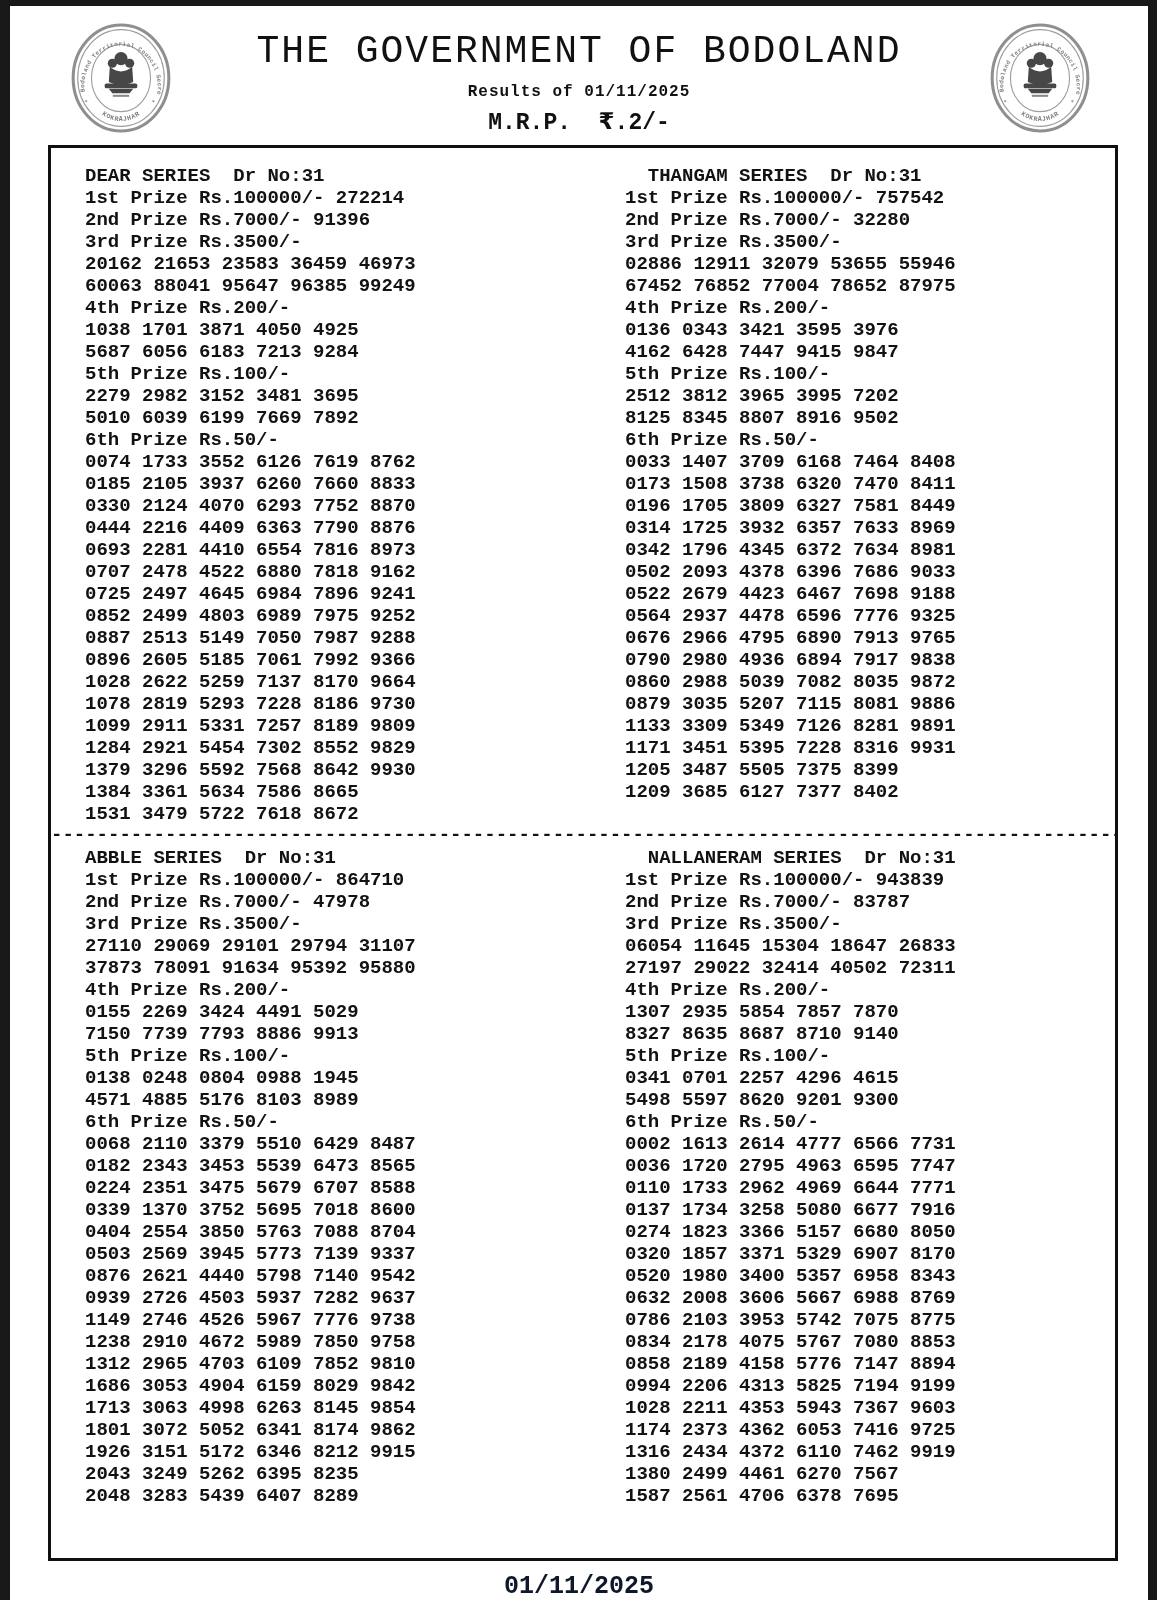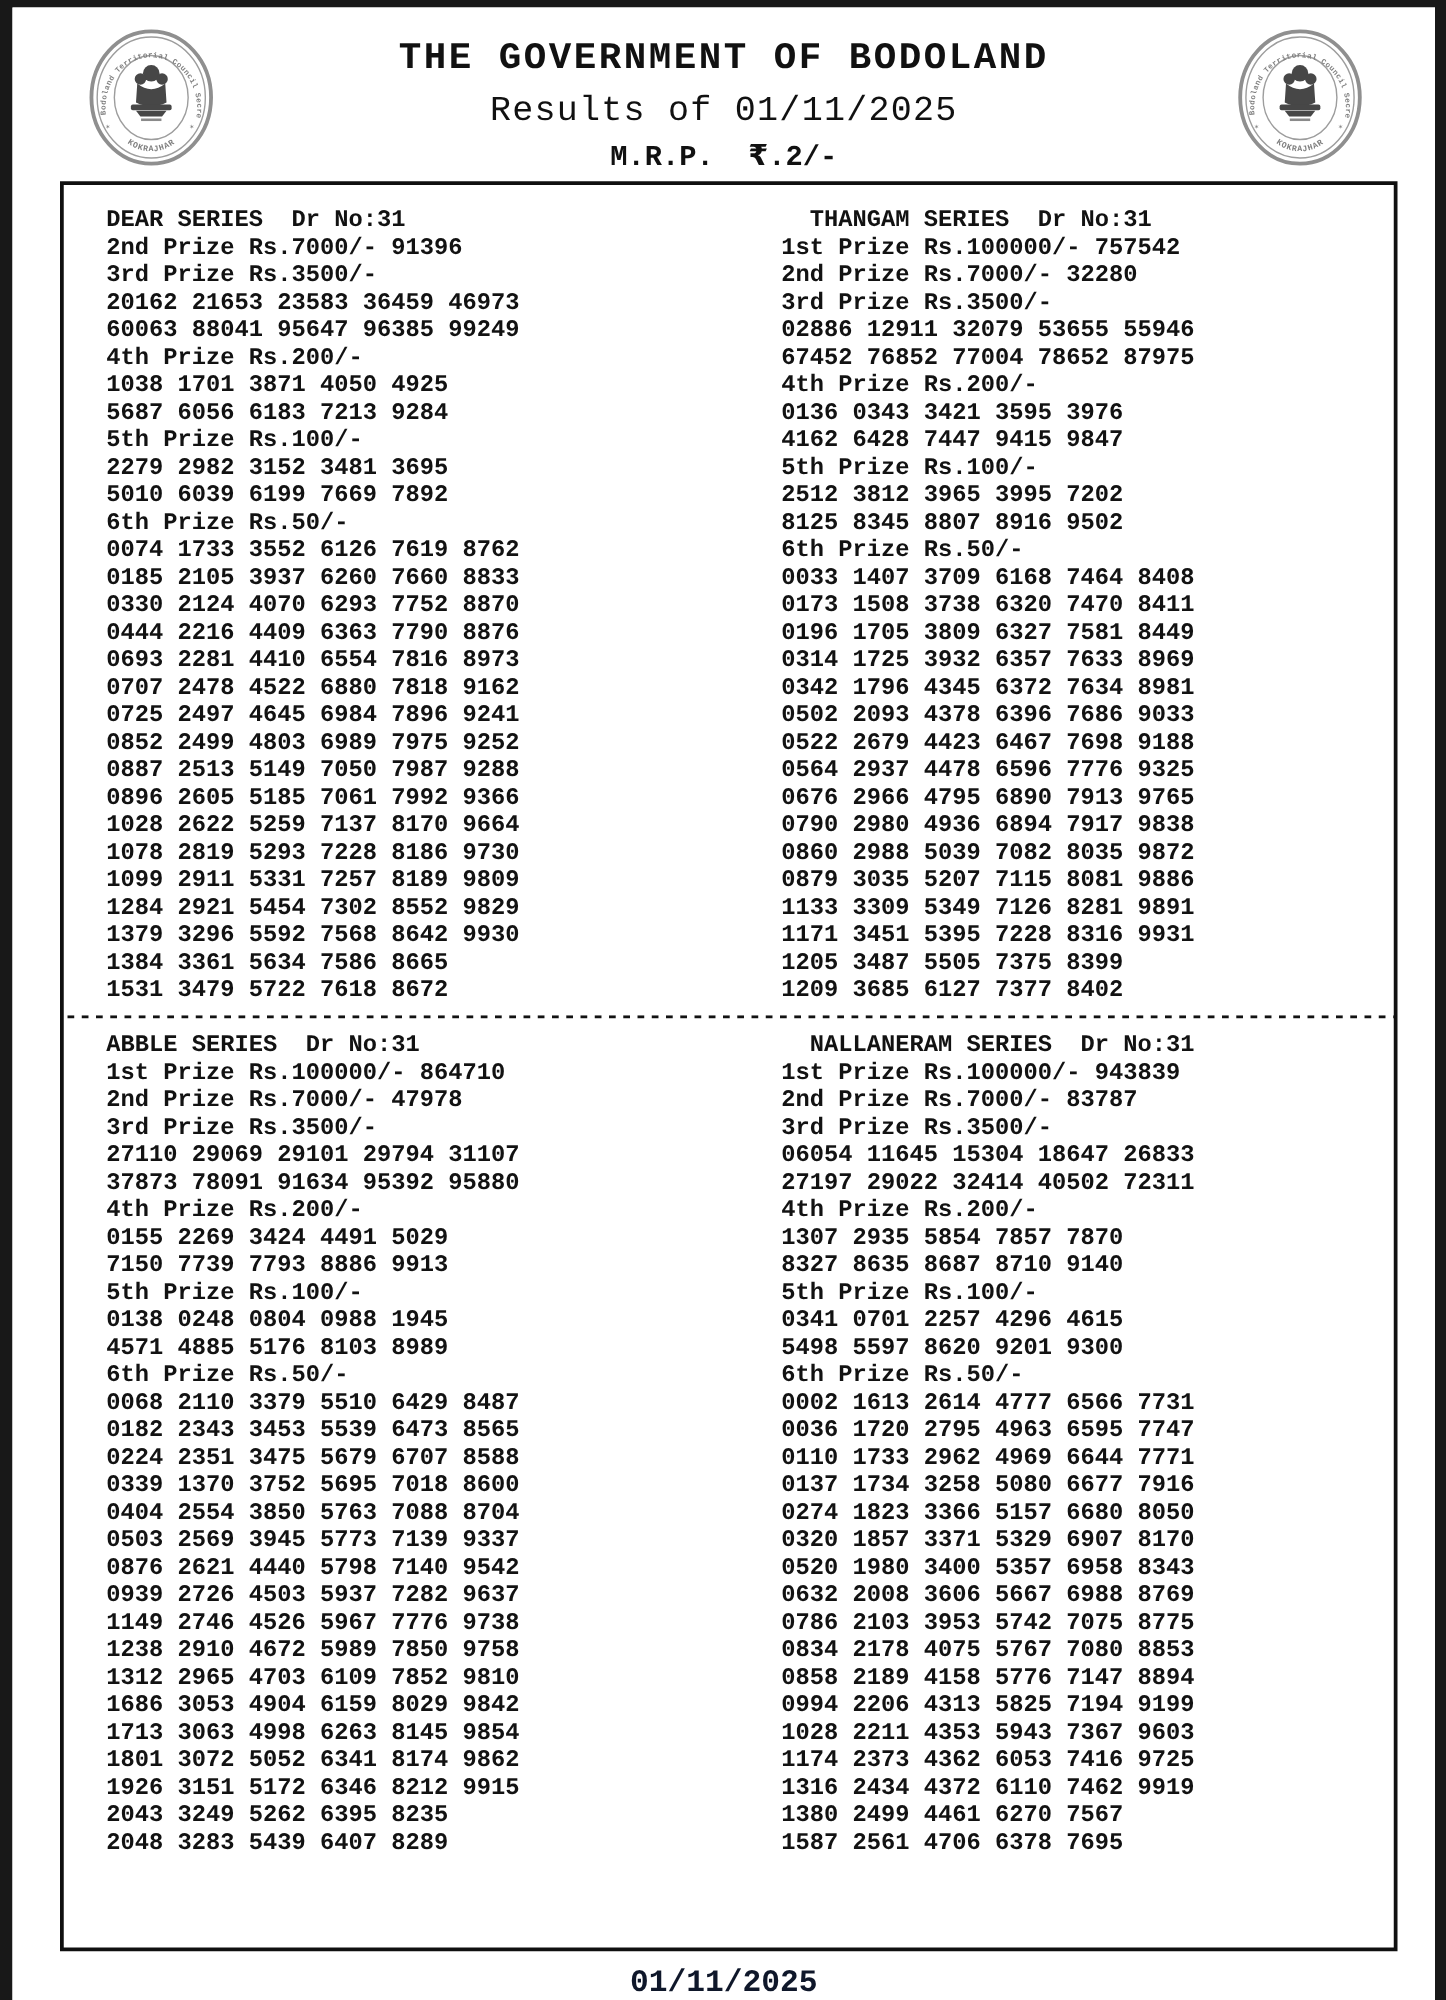--- a/index.html
+++ b/index.html
@@ -14,25 +14,25 @@
   .edge-right { right:0; top:0; width:9px; height:1600px; }
   .scroll-thumb {
     position:absolute; left:1136px; top:370px; width:10px; height:1222px;
     background:#a7a7a7; border-radius:6px;
   }
   .page { position:absolute; left:10px; top:6px; right:9px; bottom:0; background:#ffffff; }
 
   
   .doc-header { position:relative; text-align:center; padding-top:24px; }
   .doc-title {
-    margin:0; font-size:30px; font-weight:bold; letter-spacing:2px;
+    margin:0; font-size:38px; font-weight:normal; letter-spacing:2px;
     font-family:"Liberation Mono", monospace;
     text-align:center;
   }
-  .doc-sub { margin-top:10px; font-size:28px; font-weight:normal; letter-spacing:1px; }
+  .doc-sub { margin-top:10px; font-size:16px; font-weight:bold; letter-spacing:1px; }
   .doc-mrp { margin-top:7px; font-size:23px; font-weight:bold; }
   .doc-mrp .gap { display:inline-block; width:2ch; }
   .mrp-value { font-family:"Liberation Mono","DejaVu Sans",monospace; }
 
   .seal { position:absolute; top:16px; width:102px; height:112px; }
   .seal-left  { left:60px; }
   .seal-right { right:57px; }
 
   
   .resultbox {
@@ -104,20 +104,21 @@
       </svg>
     <h1 class="doc-title">THE GOVERNMENT OF BODOLAND</h1>
     <div class="doc-sub">Results of 01/11/2025</div>
     <div class="doc-mrp"><span>M.R.P.</span><span class="gap"></span><span class="mrp-value">₹.2/-</span></div>
   </div>
 
   <div class="resultbox">
     <div class="grid">
       <div class="col">
           <div class="line series-header">DEAR SERIES  Dr No:31</div>
+          <div class="line prize-label">1st Prize Rs.100000/- 272214</div>
           <div class="line prize-label">2nd Prize Rs.7000/- 91396</div>
           <div class="line prize-label">3rd Prize Rs.3500/-</div>
           <div class="line num-row">20162 21653 23583 36459 46973</div>
           <div class="line num-row">60063 88041 95647 96385 99249</div>
           <div class="line prize-label">4th Prize Rs.200/-</div>
           <div class="line num-row">1038 1701 3871 4050 4925</div>
           <div class="line num-row">5687 6056 6183 7213 9284</div>
           <div class="line prize-label">5th Prize Rs.100/-</div>
           <div class="line num-row">2279 2982 3152 3481 3695</div>
           <div class="line num-row">5010 6039 6199 7669 7892</div>

